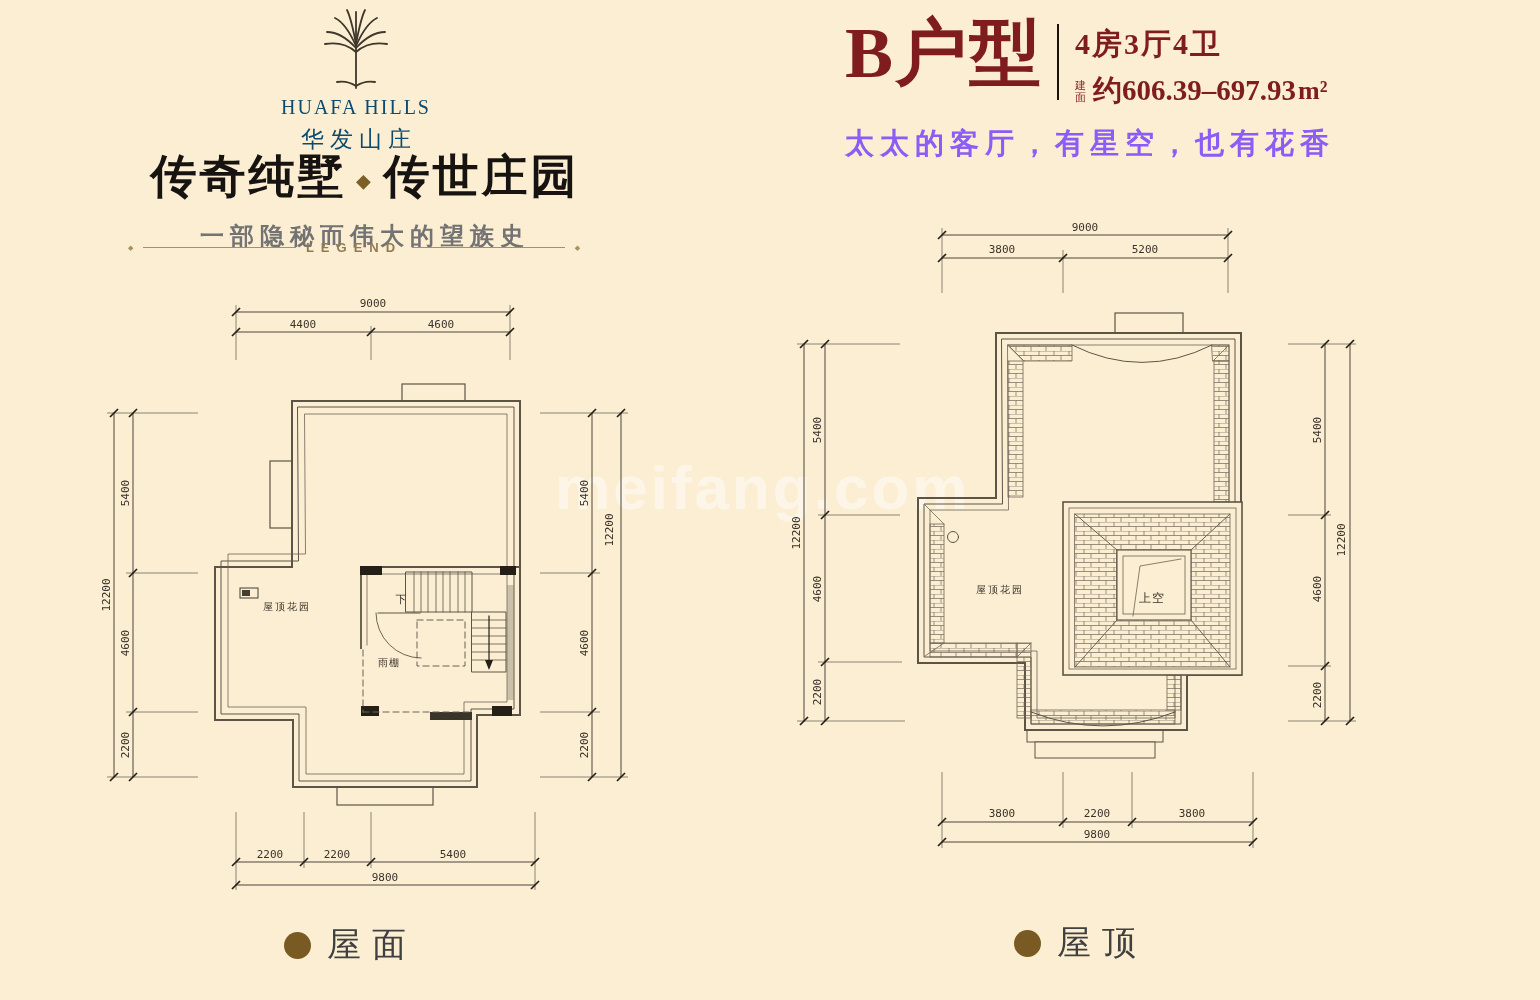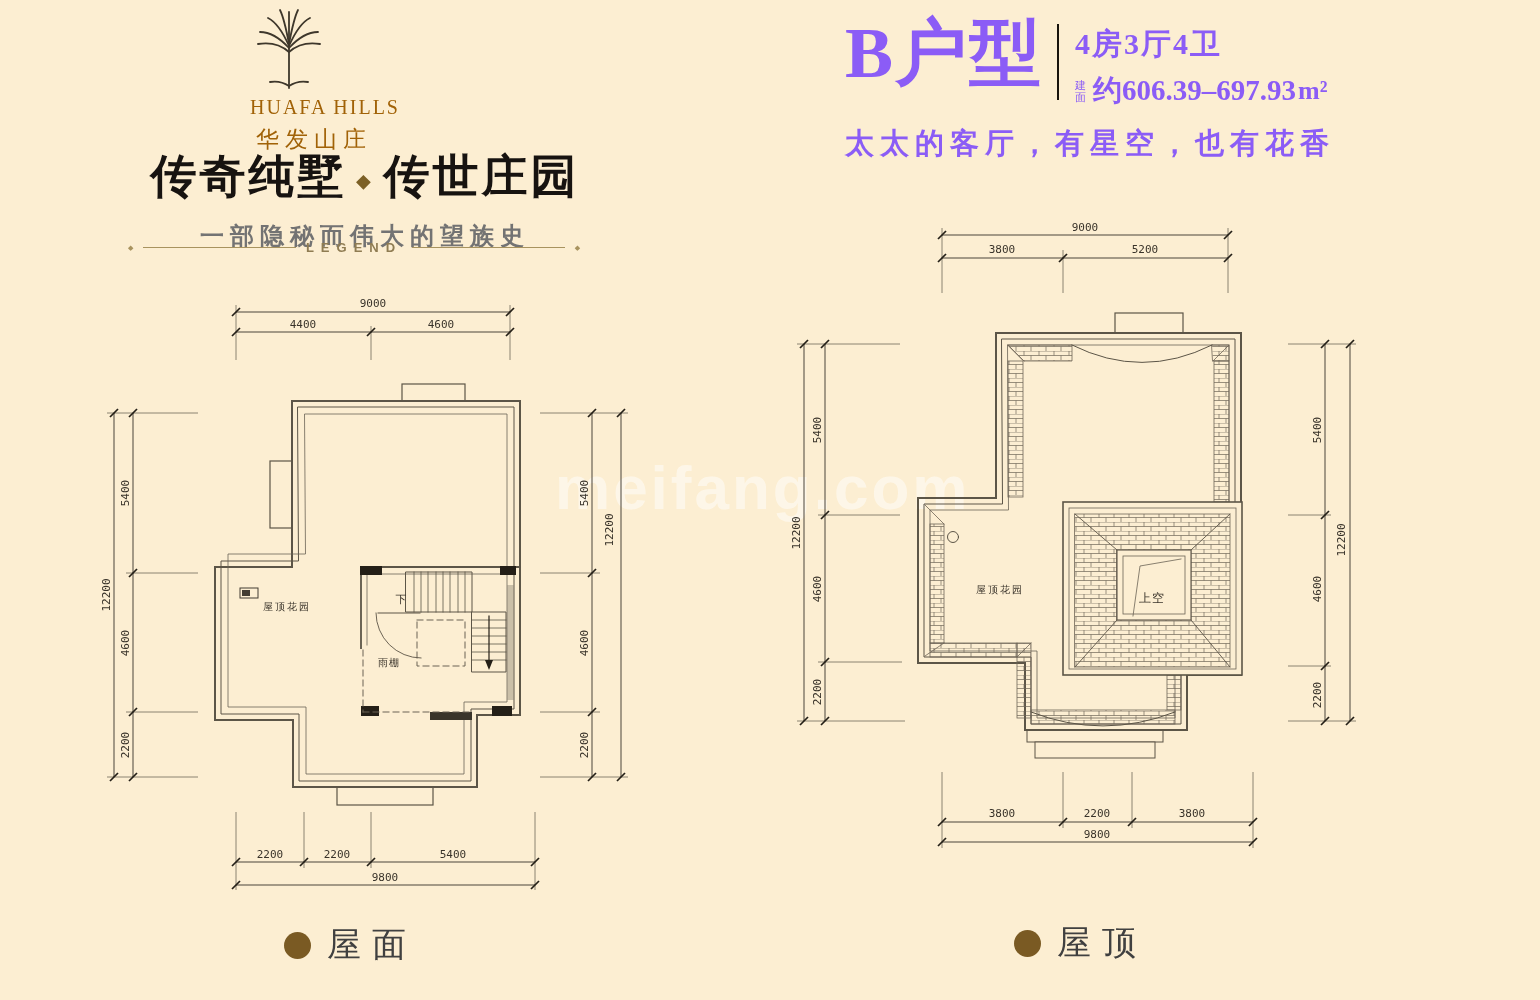--- a/index.html
+++ b/index.html
@@ -3,35 +3,35 @@
 <meta charset="utf-8">
 <style>
   html,body{margin:0;padding:0;}
   .page{position:relative;width:1540px;height:1000px;background:#fceed2;overflow:hidden;
         font-family:"Liberation Serif",serif;}
   .watermark{position:absolute;left:555px;top:452px;font-family:"Liberation Sans",sans-serif;
         font-size:62px;font-weight:700;color:#fff;opacity:.5;letter-spacing:3px;z-index:1;}
   svg.plans{position:absolute;left:0;top:0;z-index:2;}
   .hdr{position:absolute;z-index:3;}
   
-  .brand{left:250px;top:8px;width:212px;color:#a16207;}
+  .brand{left:250px;top:8px;width:212px;text-align:center;color:#0c4a6e;}
   .brand-en{font-size:20px;letter-spacing:2px;margin-top:2px;}
   .brand-cn{font-size:23px;letter-spacing:6px;padding-left:6px;margin-top:5px;}
   
   .slogan{left:40px;top:146px;width:650px;text-align:center;}
   .slogan-main{font-size:46px;font-weight:700;color:#171310;letter-spacing:3px;}
   .slogan-orn{font-size:18px;color:#7c6026;vertical-align:middle;margin:0 10px;}
   .slogan-sub{margin-top:12px;font-family:"Liberation Sans",sans-serif;font-size:24px;
         font-weight:600;letter-spacing:6px;color:#737373;}
   .legend-row{left:128px;top:240px;width:452px;display:flex;align-items:center;gap:10px;color:#8f7c52;}
   .legend-line{flex:1;height:1px;background:#a8935f;}
   .legend-orn{font-size:7px;color:#a8935f;}
   .legend-text{font-family:"Liberation Sans",sans-serif;font-size:13px;font-weight:600;letter-spacing:7px;}
   
-  .unit{left:845px;top:14px;display:flex;align-items:flex-start;color:#8b5cf6;}
+  .unit{left:845px;top:14px;display:flex;align-items:flex-start;color:#7f1d1d;}
   .unit-name{font-size:72px;font-weight:700;line-height:1.1;letter-spacing:2px;}
   .v-divider{width:2px;height:76px;background:#17130c;margin:10px 16px 0 14px;}
   .unit-specs{padding-top:10px;}
   .unit-rooms{font-size:30px;font-weight:600;letter-spacing:2px;}
   .unit-area{margin-top:6px;display:flex;align-items:center;}
   .area-label{display:inline-block;width:13px;font-size:11px;line-height:1.1;word-break:break-all;margin-right:5px;}
   .area-value{font-size:29px;font-weight:600;}
   .area-unit{font-size:26px;font-weight:600;margin-left:2px;}
   .tagline{left:845px;top:124px;font-size:29px;font-weight:700;letter-spacing:6px;color:#8b5cf6;}
   

